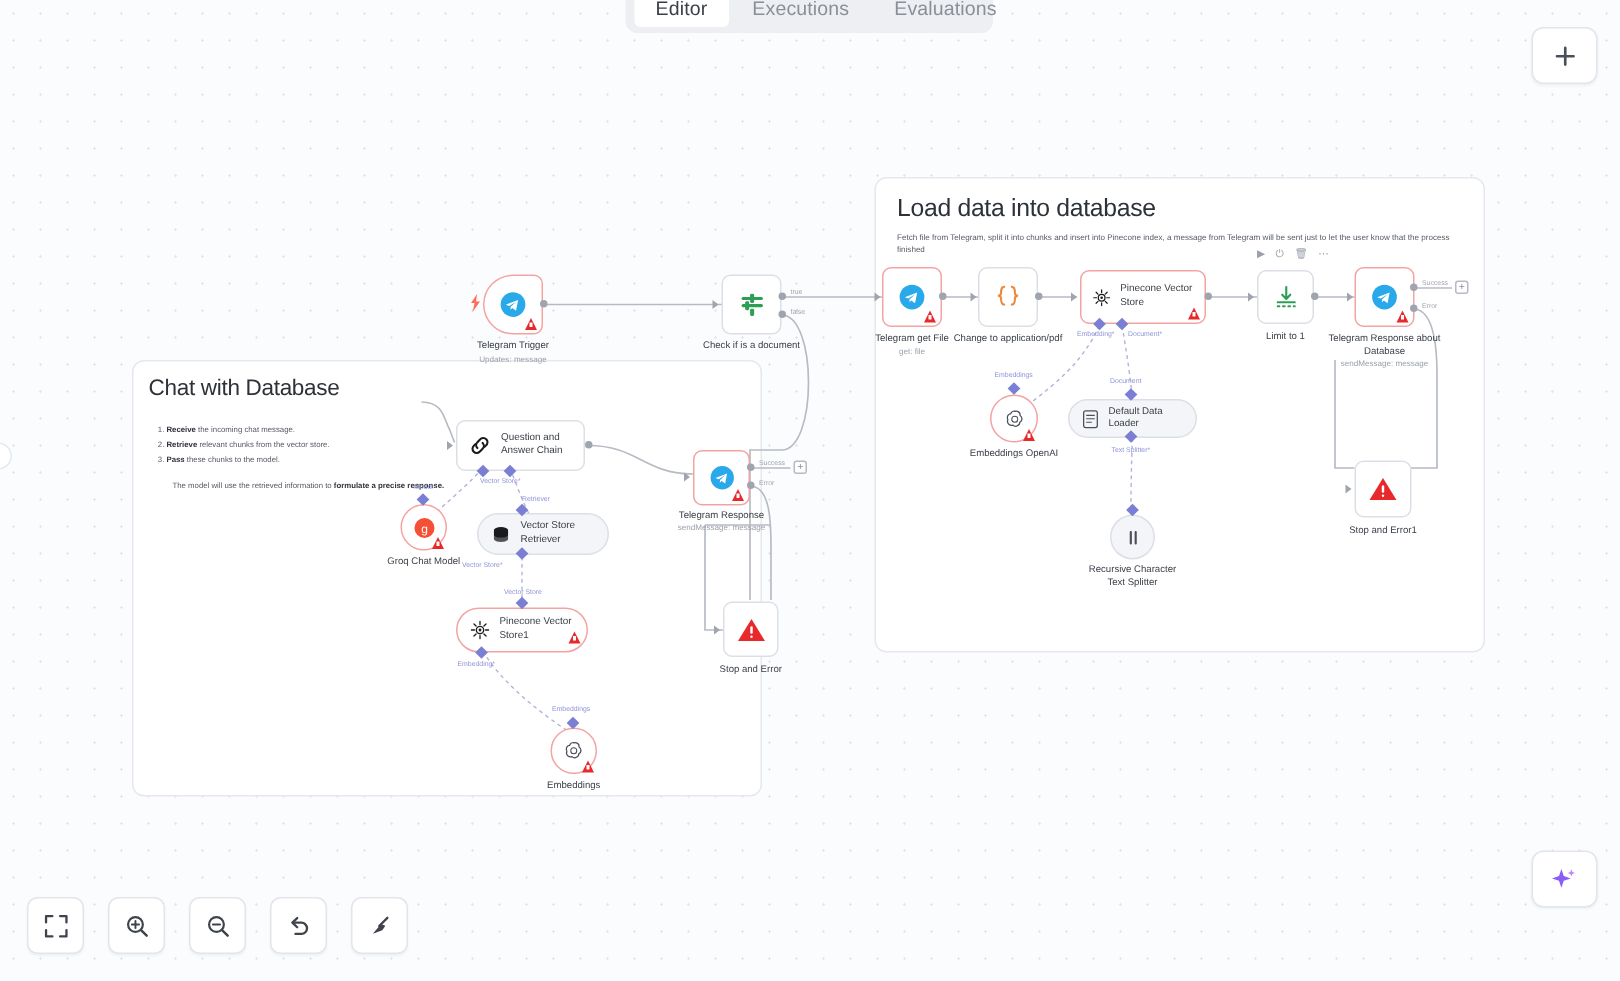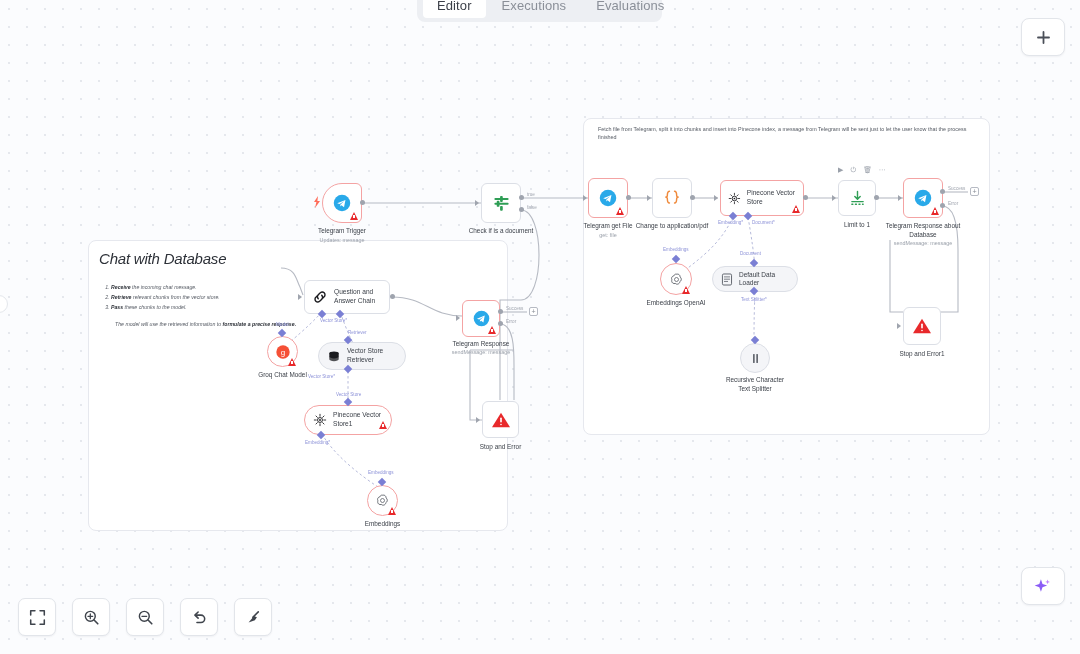--- a/index.html
+++ b/index.html
@@ -67,21 +67,21 @@
   }
 
   
   .sticky {
     position: absolute;
     background: #ffffff;
     border: 1px solid #e6e8ee;
     border-radius: 8px;
   }
   #sticky-load { left: 583px; top: 118px; width: 407px; height: 317px; }
-  #sticky-chat { left: 88px; top: 240px; width: 420px; height: 291px; font-style: italic; }
+  #sticky-chat { left: 88px; top: 240px; width: 420px; height: 291px; }
   .sticky-title {
     font-size: 16.5px; color: #2d3138; font-weight: normal;
     padding: 11px 14px 0 14px; letter-spacing: -.2px;
   }
   #sticky-chat .sticky-title { font-size: 15px; padding-top: 9px; padding-left: 10px; }
   .sticky-sub {
     font-size: 5.4px; color: #555a63; padding: 6px 14px 0 14px; line-height: 1.5;
   }
   .sticky-list {
     font-size: 5.2px; color: #555a63; padding: 16px 10px 0 22px; line-height: 1.75;
@@ -206,20 +206,21 @@
   </div>
 
   <div class="sqbtn" id="ai-assistant-btn">
     <svg width="20" height="20" viewBox="0 0 24 24">
       <path d="M9.5 4 L11.4 9.6 L17 11.5 L11.4 13.4 L9.5 19 L7.6 13.4 L2 11.5 L7.6 9.6 Z" fill="#8b5cf6"></path>
       <path d="M17.5 4.2 L18.3 6.3 L20.4 7.1 L18.3 7.9 L17.5 10 L16.7 7.9 L14.6 7.1 L16.7 6.3 Z" fill="#c084fc"></path>
     </svg>
   </div>
 
   <div class="sticky" id="sticky-load">
+    <div class="sticky-title">Load data into database</div>
     <div class="sticky-sub">Fetch file from Telegram, split it into chunks and insert into Pinecone index, a message from Telegram will be sent just to let the user know that the process finished</div>
   </div>
 
   <div class="sticky" id="sticky-chat">
     <div class="sticky-title">Chat with Database</div>
     <ol class="sticky-list">
       <li><b>Receive</b><span> the incoming chat message.</span></li>
       <li><b>Retrieve</b><span> relevant chunks from the vector store.</span></li>
       <li><b>Pass</b><span> these chunks to the model.</span></li>
     </ol>

